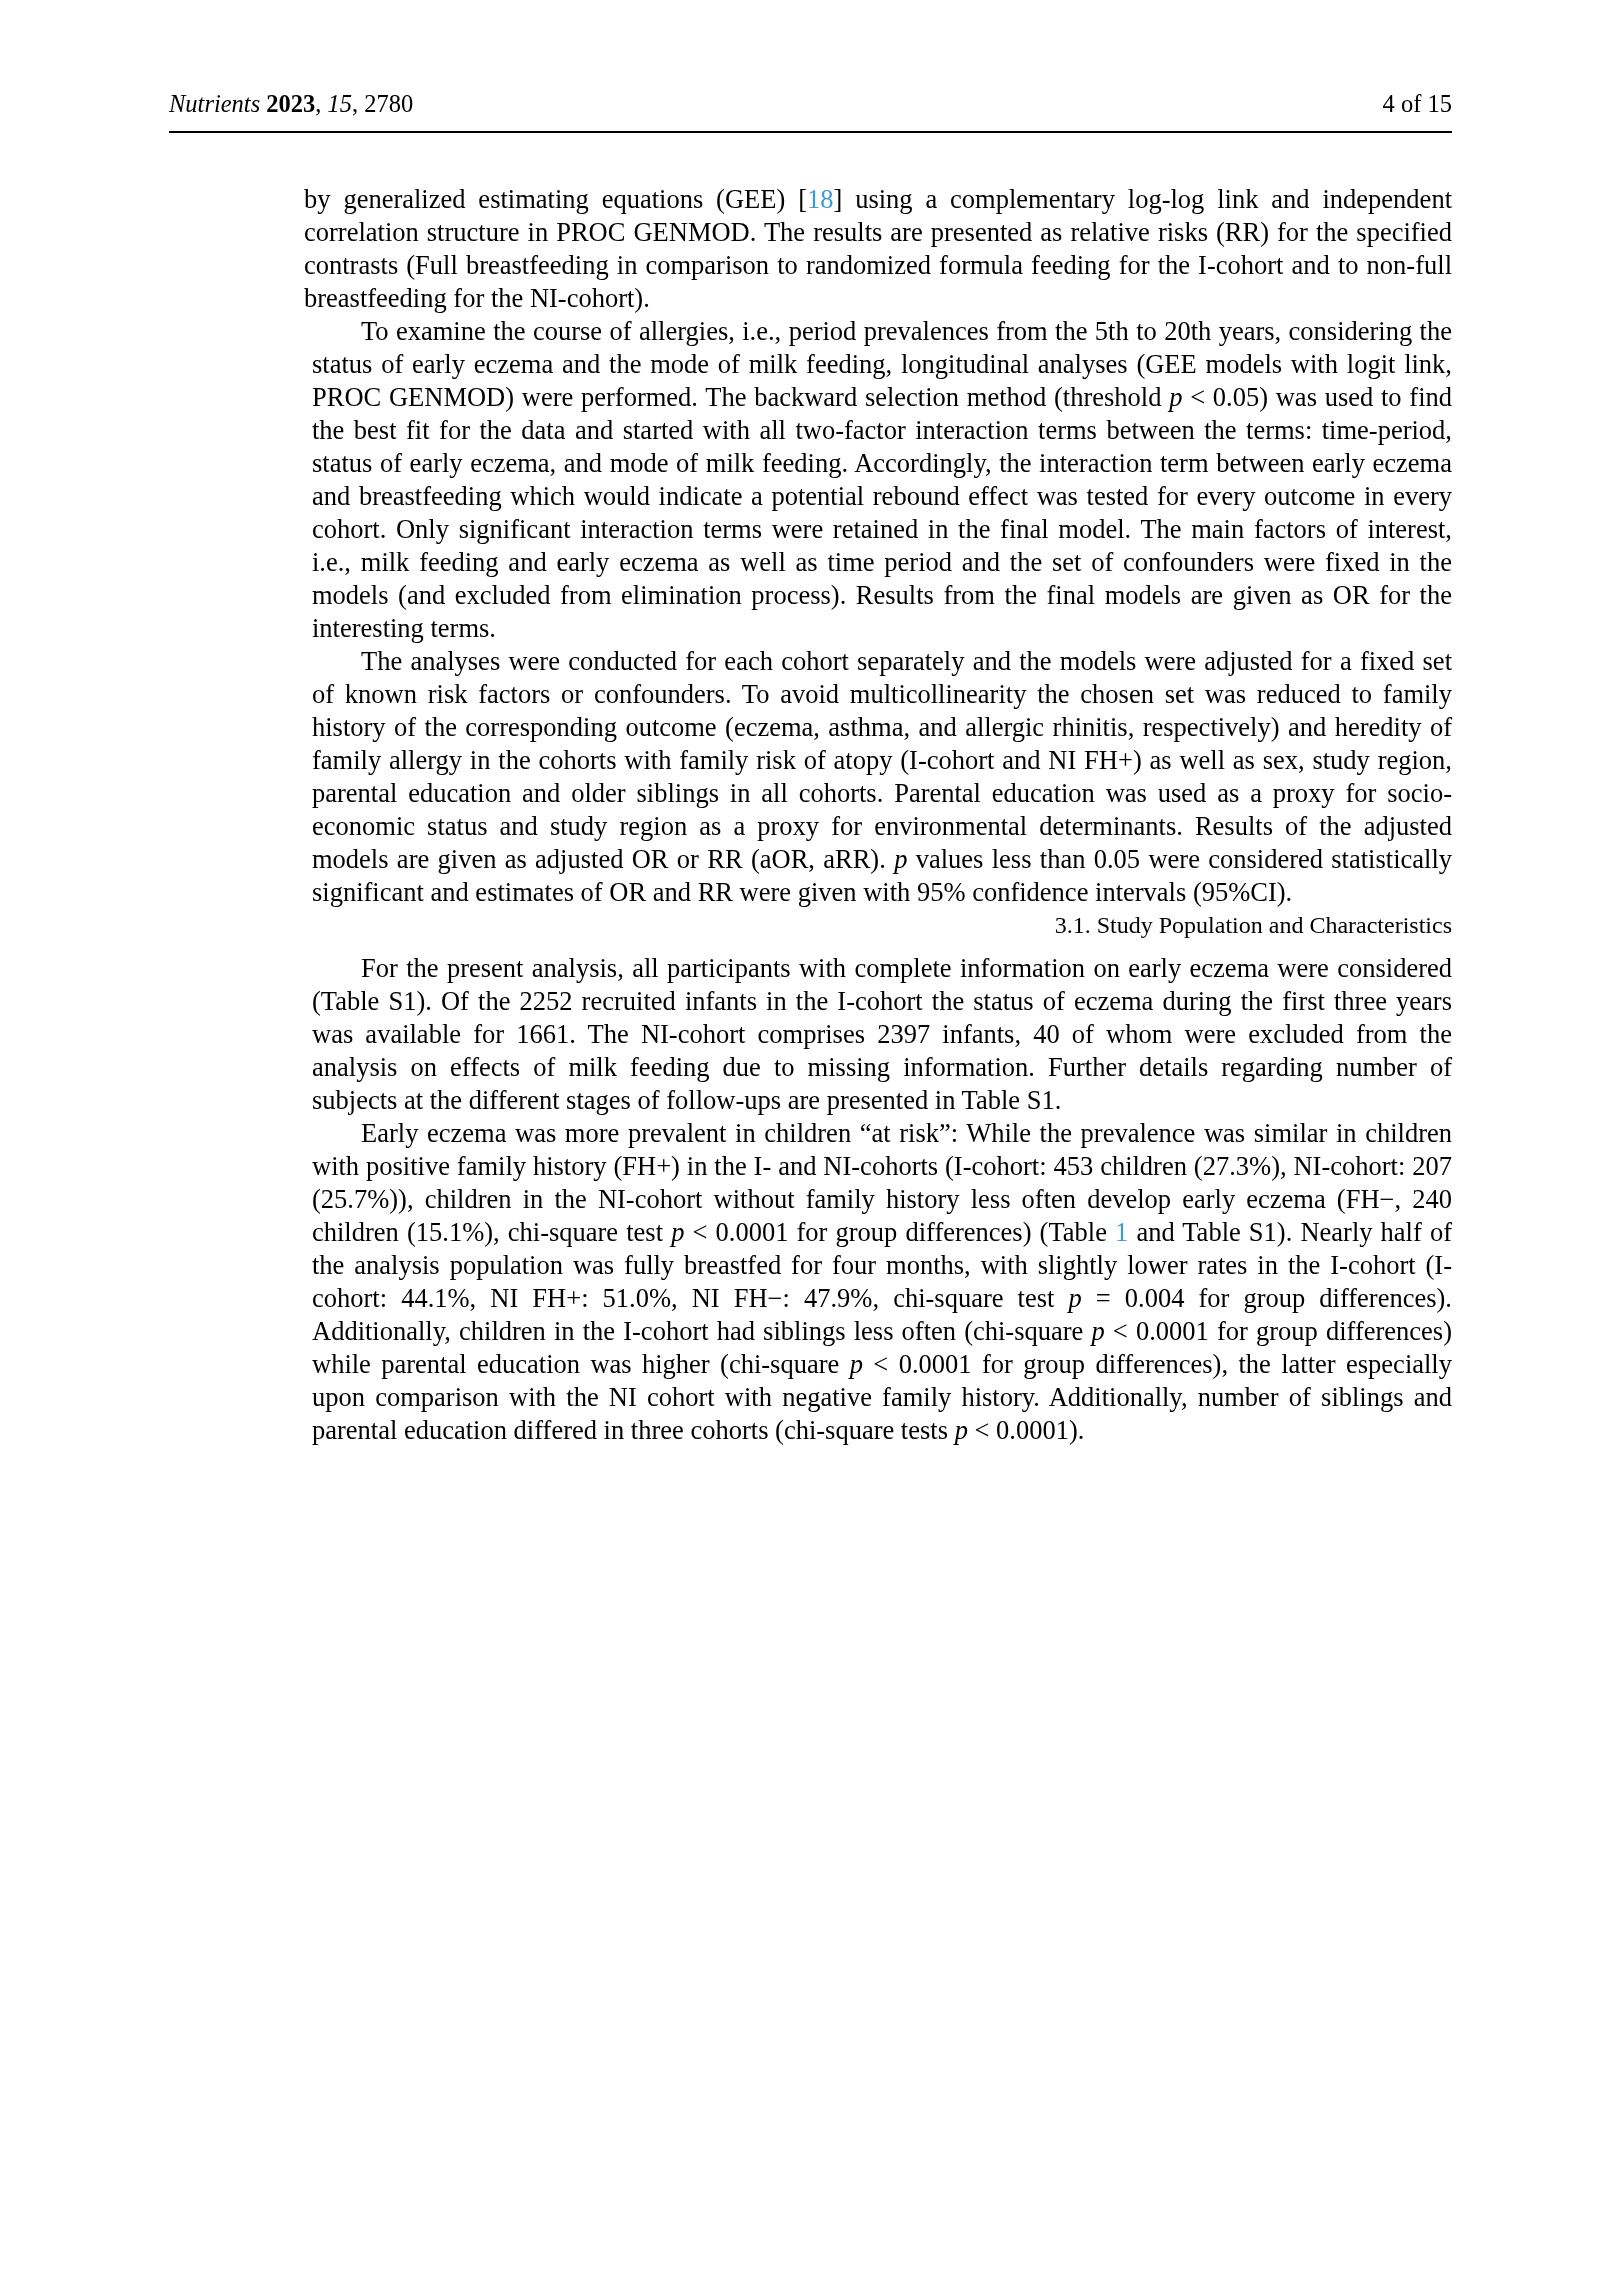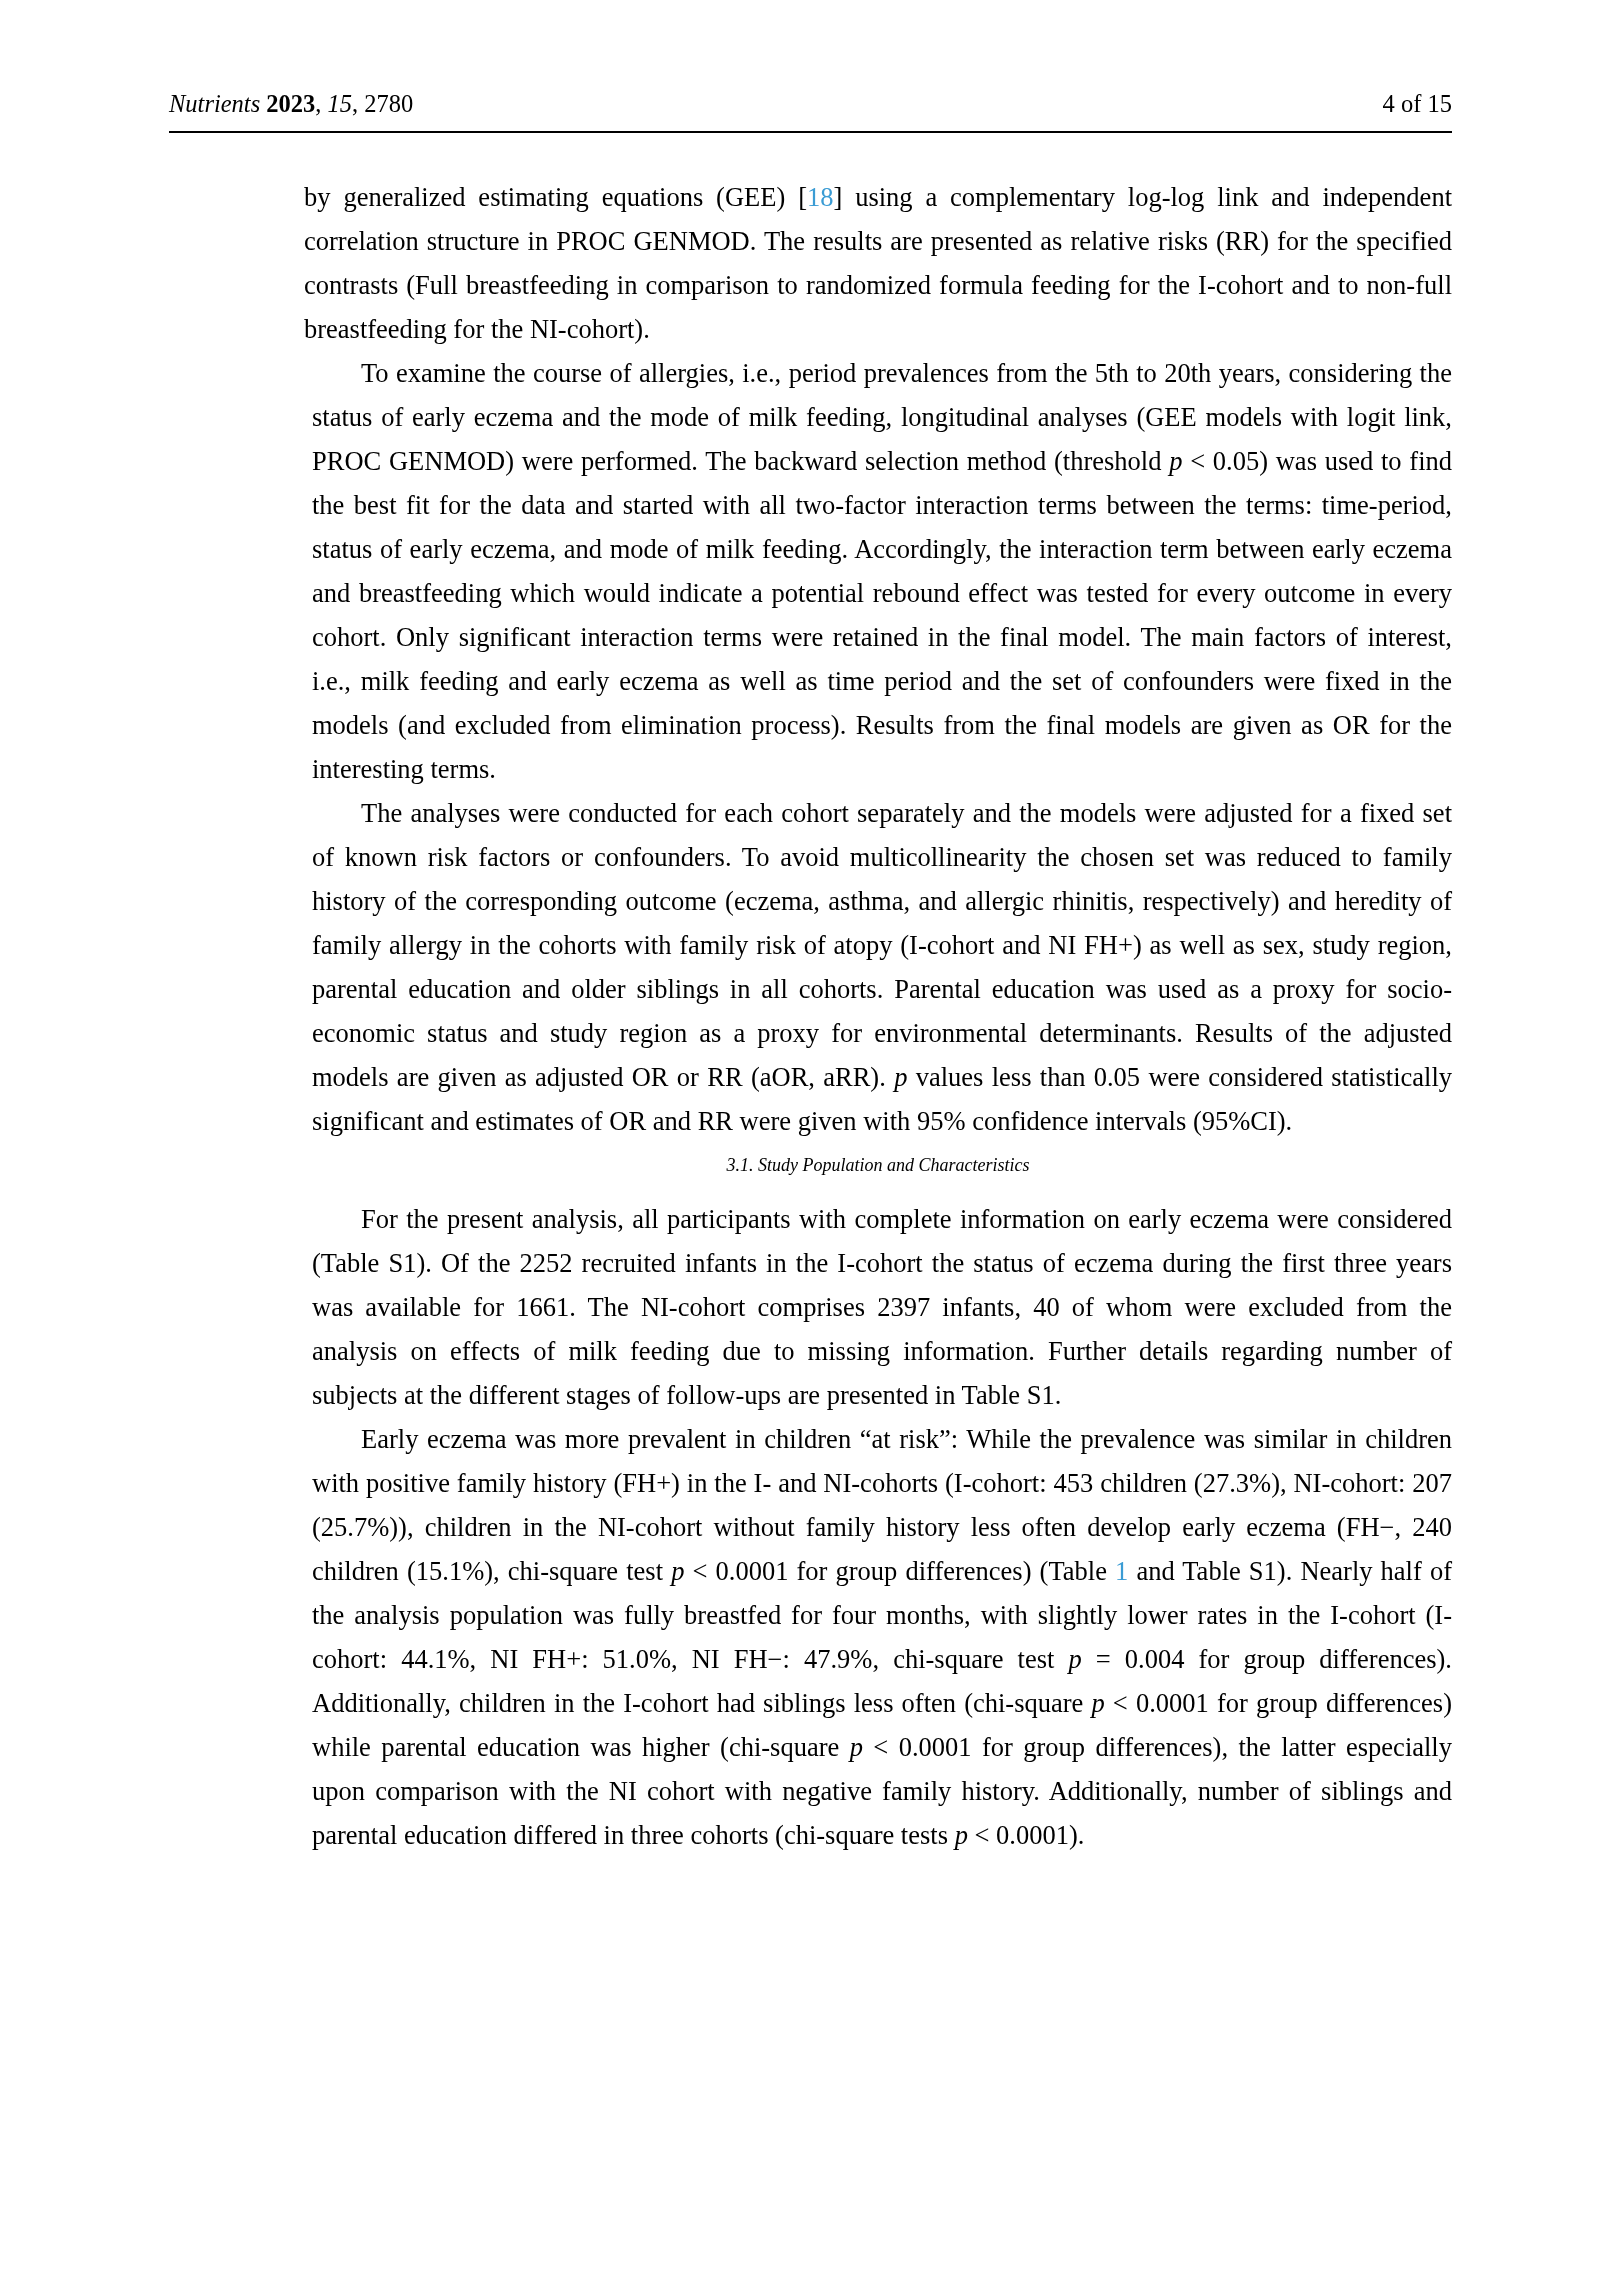--- a/index.html
+++ b/index.html
@@ -27,41 +27,40 @@
   .header-rule {
     position: absolute;
     left: 169px;
     top: 131px;
     width: 1283px;
     border-top: 2px solid #000000;
   }
   .body-column {
     position: absolute;
     left: 304px;
-    top: 175px;
+    top: 183px;
     width: 1148px;
     font-size: 26.5px;
-    line-height: 44px;
+    line-height: 33px;
     text-align: justify;
     hyphens: auto;
     -webkit-hyphens: auto;
   }
   .body-column p { margin: 0; }
   .body-column p.indent { text-indent: 49px; margin-left: 8px; }
   .section-heading {
     font-size: 26.5px;
     font-weight: bold;
     text-align: left;
     margin: 27.4px 0 9.8px 0;
   }
   .subsection-heading {
-    font-size: 18px;
+    font-size: 24px;
     font-weight: normal;
-    font-style: italic;
-    text-align: center;
+    text-align: right;
     margin: 0 0 9.8px 0;
   }
   .seg-italic { font-style: italic; }
   .seg-bold { font-weight: bold; }
   .seg-link { color: var(--link-color, #3b9cd4); cursor: pointer; }
 </style>
 </head>
 <body>
 
 <header class="page-header">

